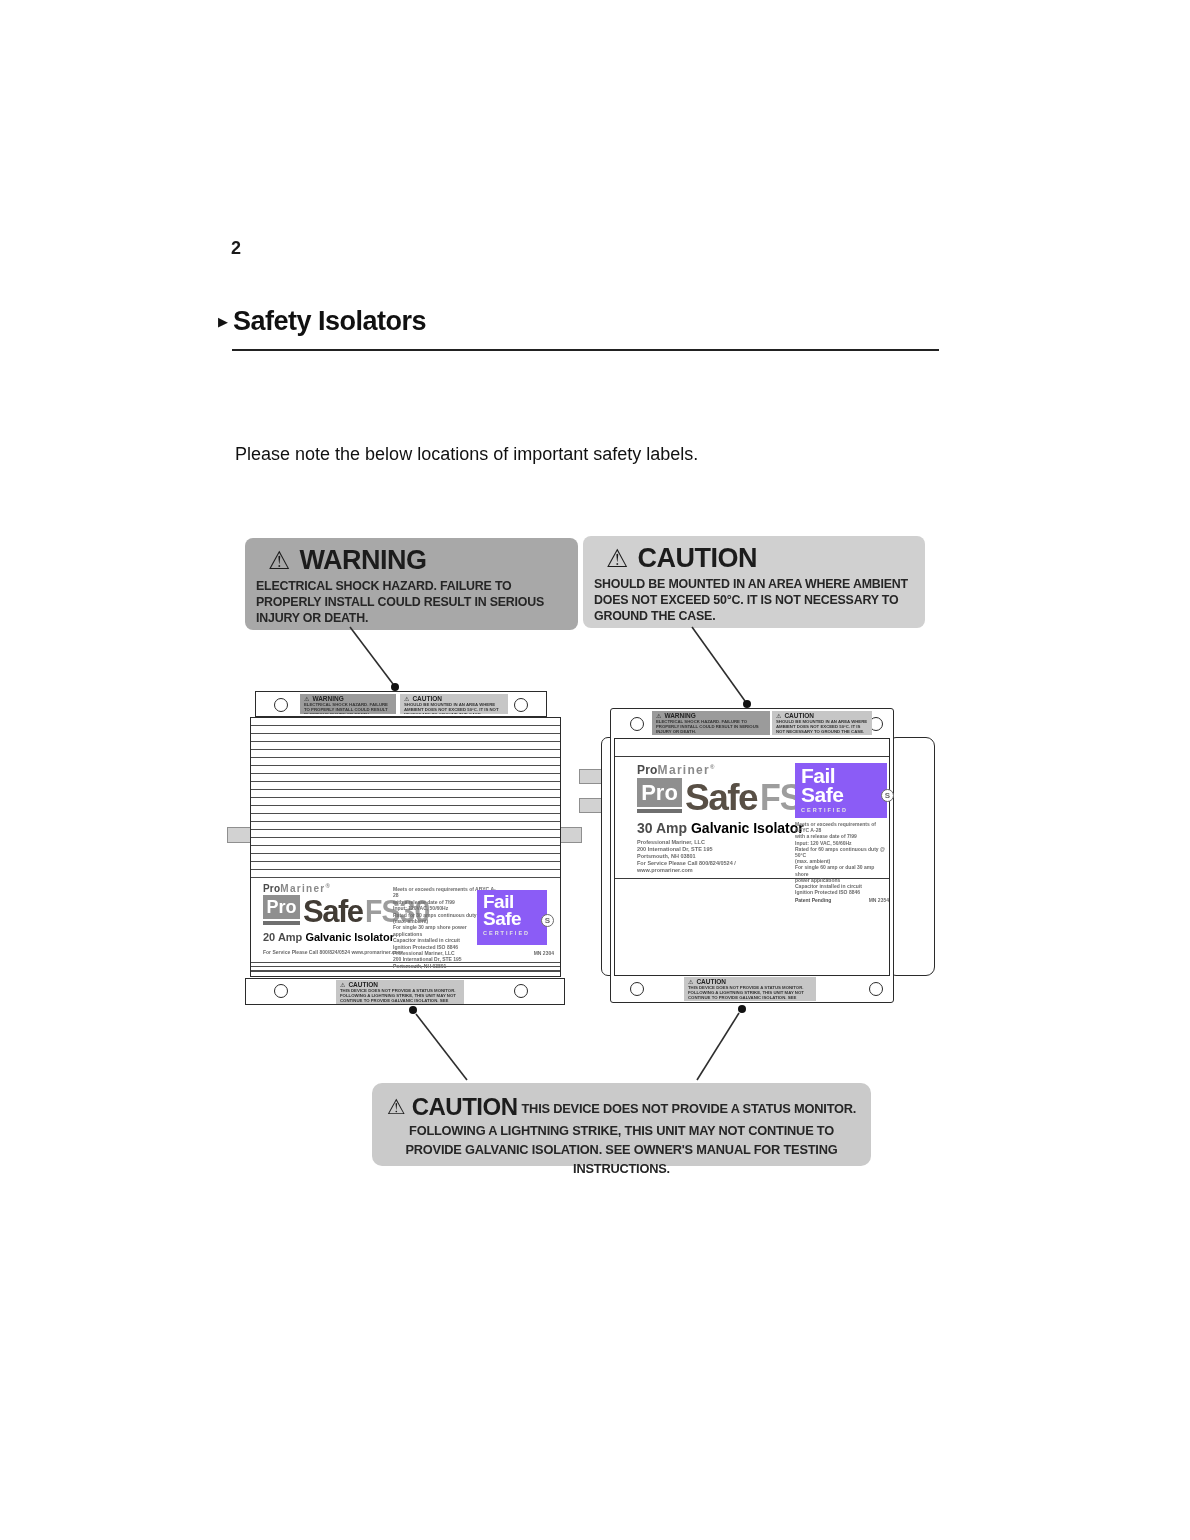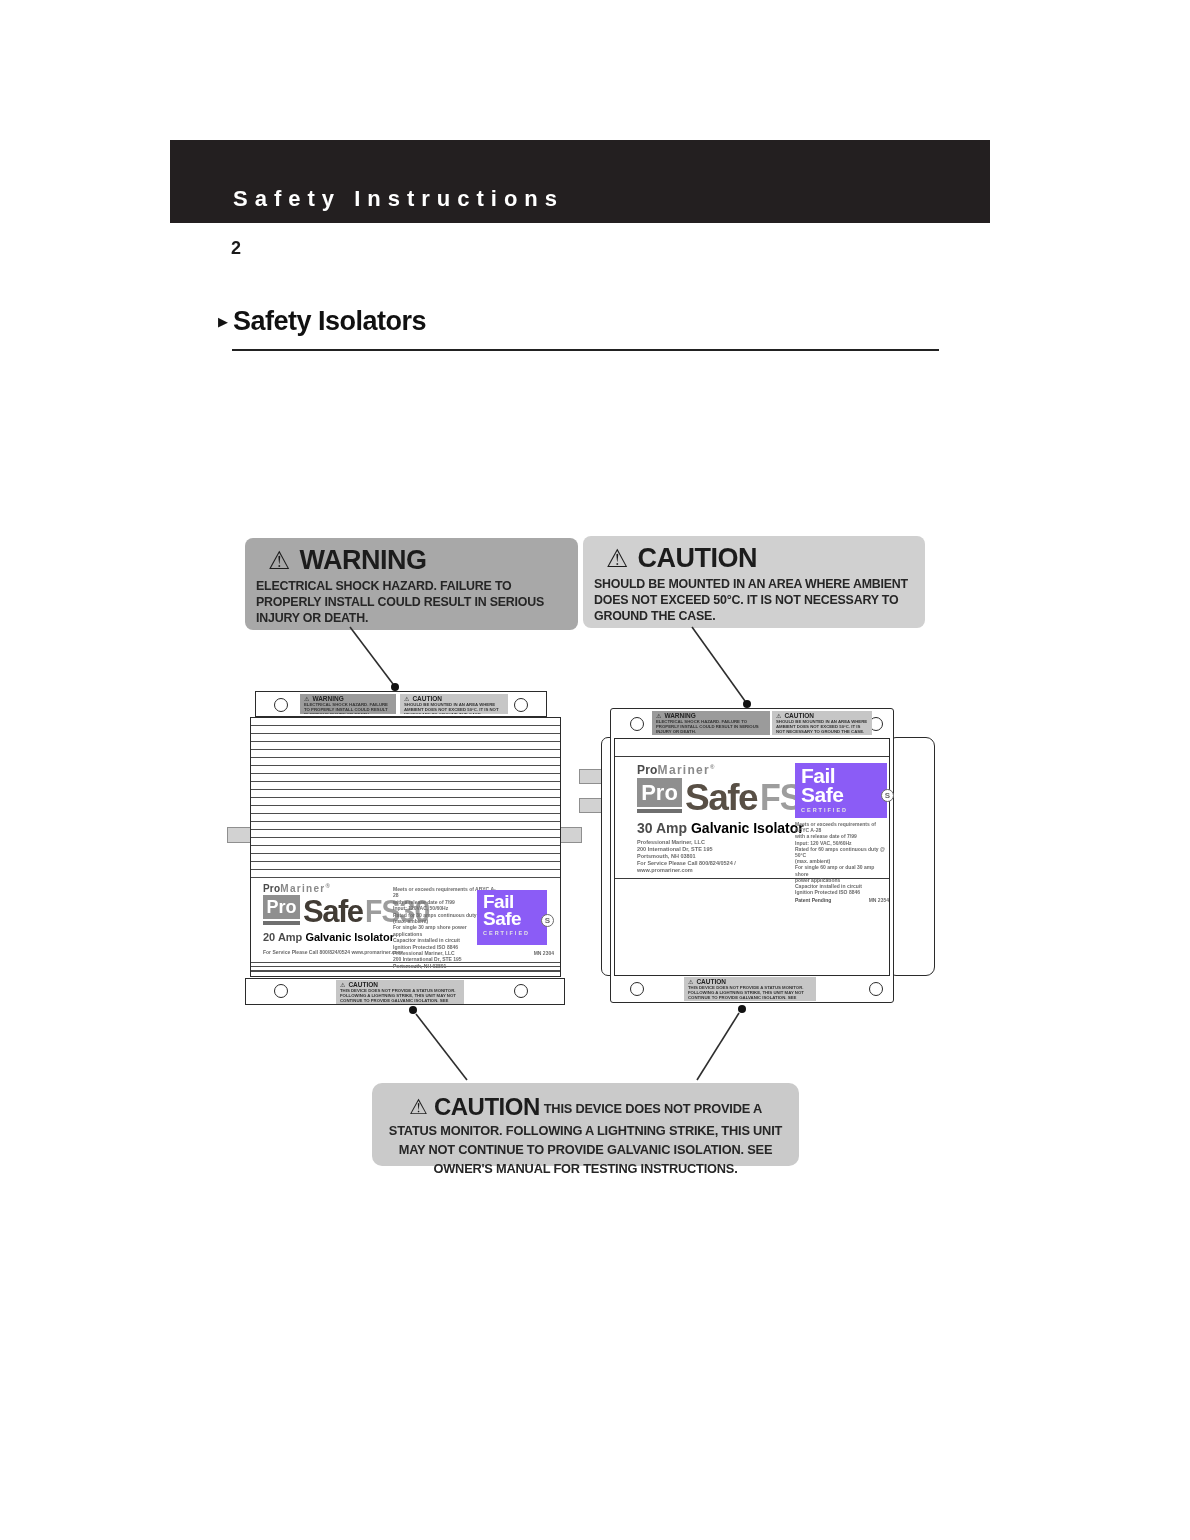--- a/index.html
+++ b/index.html
@@ -21,21 +21,21 @@
 
   
   .callout{position:absolute;border-radius:8px;padding:5px 11px 6px;box-sizing:border-box;}
   .callout.warn{left:245px;top:538px;width:333px;height:92px;background:#a8a8a8;}
   .callout.caut{left:583px;top:536px;width:342px;height:92px;background:#d0d0d0;}
   .callout-head{display:flex;align-items:center;gap:9px;padding-left:12px;margin-top:2px;}
   .callout-tri{font-size:25px;line-height:1;color:#1c1c1c;}
   .callout-title{font-size:27px;font-weight:800;letter-spacing:-0.5px;color:#1c1c1c;}
   .callout-body{margin-top:2px;font-size:12.4px;font-weight:700;line-height:1.3;color:#262626;letter-spacing:-0.2px;}
 
-  .callout.bottom{left:372px;top:1083px;width:427px;height:83px;background:#cacaca;border-radius:10px;
+  .callout.bottom{left:372px;top:1083px;width:499px;height:83px;background:#cacaca;border-radius:10px;
                   text-align:center;padding:10px 13px;}
   .callout.bottom .inline-title{font-size:24px;font-weight:800;color:#1c1c1c;letter-spacing:-0.5px;margin:0 4px 0 6px;vertical-align:-2px;}
   .callout.bottom .inline-tri{font-size:21px;color:#1c1c1c;vertical-align:-1px;}
   .callout.bottom .bottom-text{font-size:12.8px;font-weight:700;color:#262626;line-height:1.32;letter-spacing:-0.2px;}
 
   
   .outline{position:absolute;border:1.6px solid #2b2b2b;background:#fff;box-sizing:border-box;}
   .hole{position:absolute;width:14px;height:14px;border:1.6px solid #2b2b2b;border-radius:50%;background:#fff;box-sizing:border-box;}
   .tab{position:absolute;background:#d2d2d2;border:1px solid #8f8f8f;box-sizing:border-box;z-index:1;}
   .mini-label{position:absolute;overflow:hidden;padding:1px 4px;box-sizing:border-box;z-index:3;}
@@ -81,30 +81,28 @@
   .fs60-label{position:absolute;left:0;right:0;top:17px;height:121px;border-top:1.2px solid #3a3a3a;border-bottom:1.2px solid #3a3a3a;background:#fff;}
   .bracket{position:absolute;border:1.6px solid #2b2b2b;background:#fff;box-sizing:border-box;z-index:1;}
 
   .overlay{position:absolute;left:0;top:0;width:1190px;height:1540px;z-index:5;pointer-events:none;}
 </style>
 </head>
 <body>
 
 <div class="page">
 
-  <div class="header-bar">
-    <div class="header-title">Safety Instructions</div>
-  </div>
   <div class="page-number">2</div>
 
   <div class="section-heading">
     <span class="section-marker">▶</span>
     <span class="section-title">Safety Isolators</span>
   </div>
   <div class="heading-rule"></div>
+  <div class="intro-text">Please note the below locations of important safety labels.</div>
 
   <div class="callout warn">
     <div class="callout-head">
       <span class="callout-tri">⚠</span>
       <span class="callout-title">WARNING</span>
     </div>
     <div class="callout-body">ELECTRICAL SHOCK HAZARD. FAILURE TO PROPERLY INSTALL COULD RESULT IN SERIOUS INJURY OR DEATH.</div>
   </div>
 
   <div class="callout caut">

